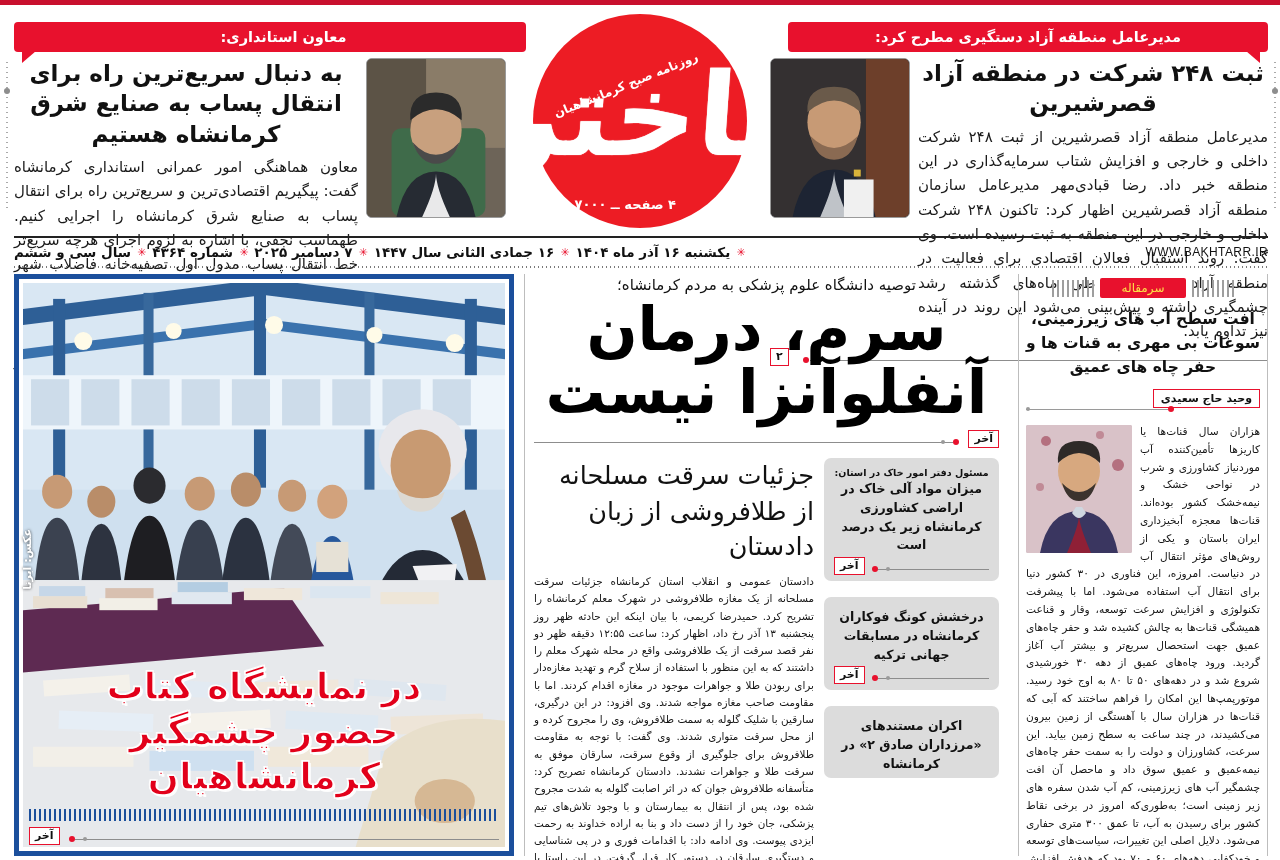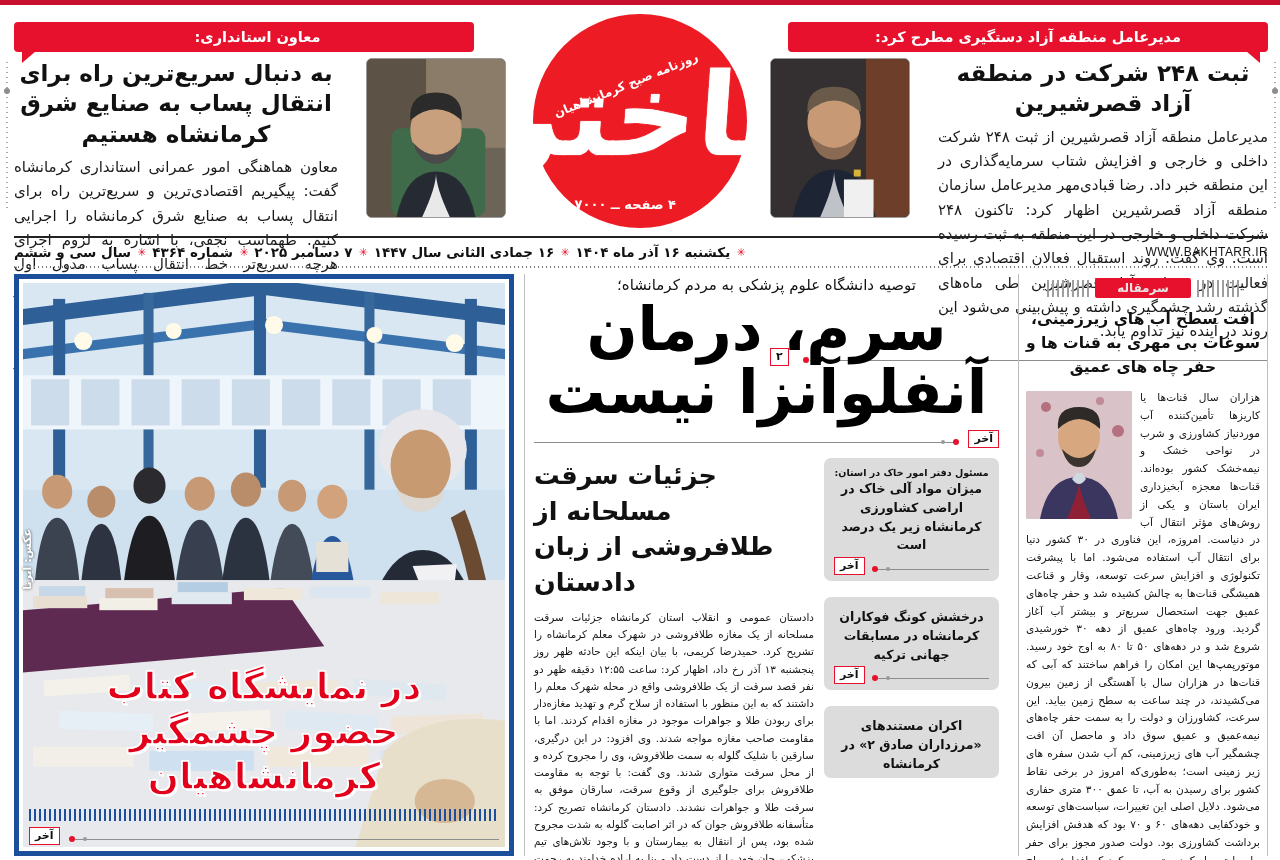--- a/index.html
+++ b/index.html
@@ -58,35 +58,35 @@
     background: #e8112d;
     color: #fff;
     font-size: 14.5px; font-weight: bold;
     display: flex; align-items: center; justify-content: center;
     border-radius: 4px;
   }
   .ribbon::after {
     content: ""; position: absolute; bottom: -11px;
     border-style: solid;
   }
-  .ribbon-left  { top: 22px; left: 14px;  width: 460px; padding-left: 27px; }
+  .ribbon-left  { top: 22px; left: 14px;  width: 512px; padding-left: 27px; }
   .ribbon-left::after {
     left: 8px; border-width: 12px 14px 0 0; border-color: #e8112d transparent transparent transparent;
   }
   .ribbon-right { top: 22px; right: 12px; width: 480px; }
   .ribbon-right::after {
     right: 8px; border-width: 12px 0 0 14px; border-color: #e8112d transparent transparent transparent;
   }
 
   
   .topstory { position: absolute; top: 58px; }
   .topstory-left  { left: 14px;  width: 492px; }
   .topstory-right { right: 12px; width: 498px; }
 
-  .ts-inner { display: flex; gap: 28px; }
+  .ts-inner { display: flex; gap: 8px; }
   .ts-photo {
     width: 140px; height: 160px; flex: none;
     border: 1px solid #9a9a9a; border-radius: 6px;
     overflow: hidden; background: #4a4f57;
   }
   .ts-photo svg { display: block; width: 100%; height: 100%; }
   .ts-text { flex: 1; }
   .ts-head {
     font-size: 23px; font-weight: bold; line-height: 1.32;
     color: #111; text-align: center; margin-bottom: 6px;
@@ -171,22 +171,22 @@
   .op-labelrow {
     display: flex; align-items: center; justify-content: center; gap: 6px;
     margin-bottom: 9px;
   }
   .hatch {
     width: 42px; height: 17px;
     background-image: linear-gradient(to right, #9e9e9e 2px, transparent 2px);
     background-size: 5px 17px;
   }
   .op-label {
-    background: #e8112d; color: #e5e5e5;
-    font-size: 12px; font-weight: bold;
+    background: #e8112d; color: #fde047;
+    font-size: 12px; font-weight: normal;
     padding: 3px 22px; border-radius: 2px;
   }
   .op-head {
     font-size: 15.5px; font-weight: bold; line-height: 1.55;
     text-align: center; color: #111; margin-bottom: 10px;
   }
   .op-author-row { position: relative; height: 26px; margin-bottom: 8px; }
   .op-author {
     position: absolute; right: 0; top: 0;
     border: 1.4px solid #e8112d; color: #111;
@@ -222,22 +222,22 @@
   }
   .ct-foot { position: relative; height: 20px; margin-bottom: 8px; }
   .ct-foot .pagetag { float: right; }
   .ct-foot .foot-line { left: 0; right: 46px; }
   .ct-foot .foot-dot  { right: 40px; }
   .ct-foot .foot-dot2 { right: 54px; }
 
   .ct-lower { display: flex; gap: 10px; align-items: flex-start; }
   .ct-lower-main { flex: 1 1 auto; }
   .ct-head2 {
-    font-size: 25.5px; font-weight: bold; line-height: 1.4;
-    text-align: left; color: #111; margin-bottom: 8px;
+    font-size: 25.5px; font-weight: normal; line-height: 1.4;
+    text-align: right; color: #111; margin-bottom: 8px;
   }
   .ct-body {
     font-size: 10.4px; line-height: 1.66; text-align: justify; color: #151515;
   }
 
   
   .briefs { width: 175px; flex: none; }
   .brief {
     background: #dcdcdc; border-radius: 7px;
     padding: 9px 10px 4px 10px; margin-bottom: 16px;
@@ -393,20 +393,26 @@
 
   <div class="main">
 
     <div class="col-opinion">
       <div class="op-labelrow">
         <span class="hatch"></span>
         <span class="op-label">سرمقاله</span>
         <span class="hatch"></span>
       </div>
       <div class="op-head">افت سطح آب های زیرزمینی، سوغات بی مهری به قنات ها و حفر چاه های عمیق</div>
+      <div class="op-author-row">
+        <span class="op-author">وحید حاج سعیدی</span>
+        <span class="op-author-line"></span>
+        <span class="op-author-dot"></span>
+        <span class="op-author-dot2"></span>
+      </div>
       <div class="op-photo">
         <svg viewBox="0 0 106 128" preserveAspectRatio="xMidYMid slice" aria-hidden="true">
           <rect width="106" height="128" fill="#d9c2c8"></rect>
           <circle cx="20" cy="16" r="5" fill="#b4707f"></circle>
           <circle cx="74" cy="10" r="4" fill="#c08a96"></circle>
           <circle cx="92" cy="40" r="6" fill="#b4707f"></circle>
           <circle cx="14" cy="62" r="4" fill="#c08a96"></circle>
           <ellipse cx="53" cy="46" rx="21" ry="25" fill="#d7a87f"></ellipse>
           <path d="M32 38 q21 -20 42 0 q2 -22 -21 -22 q-23 0 -21 22z" fill="#2e2a28"></path>
           <path d="M36 58 q17 18 34 0 q-5 18 -17 18 q-12 0 -17 -18z" fill="#3b332e"></path>

